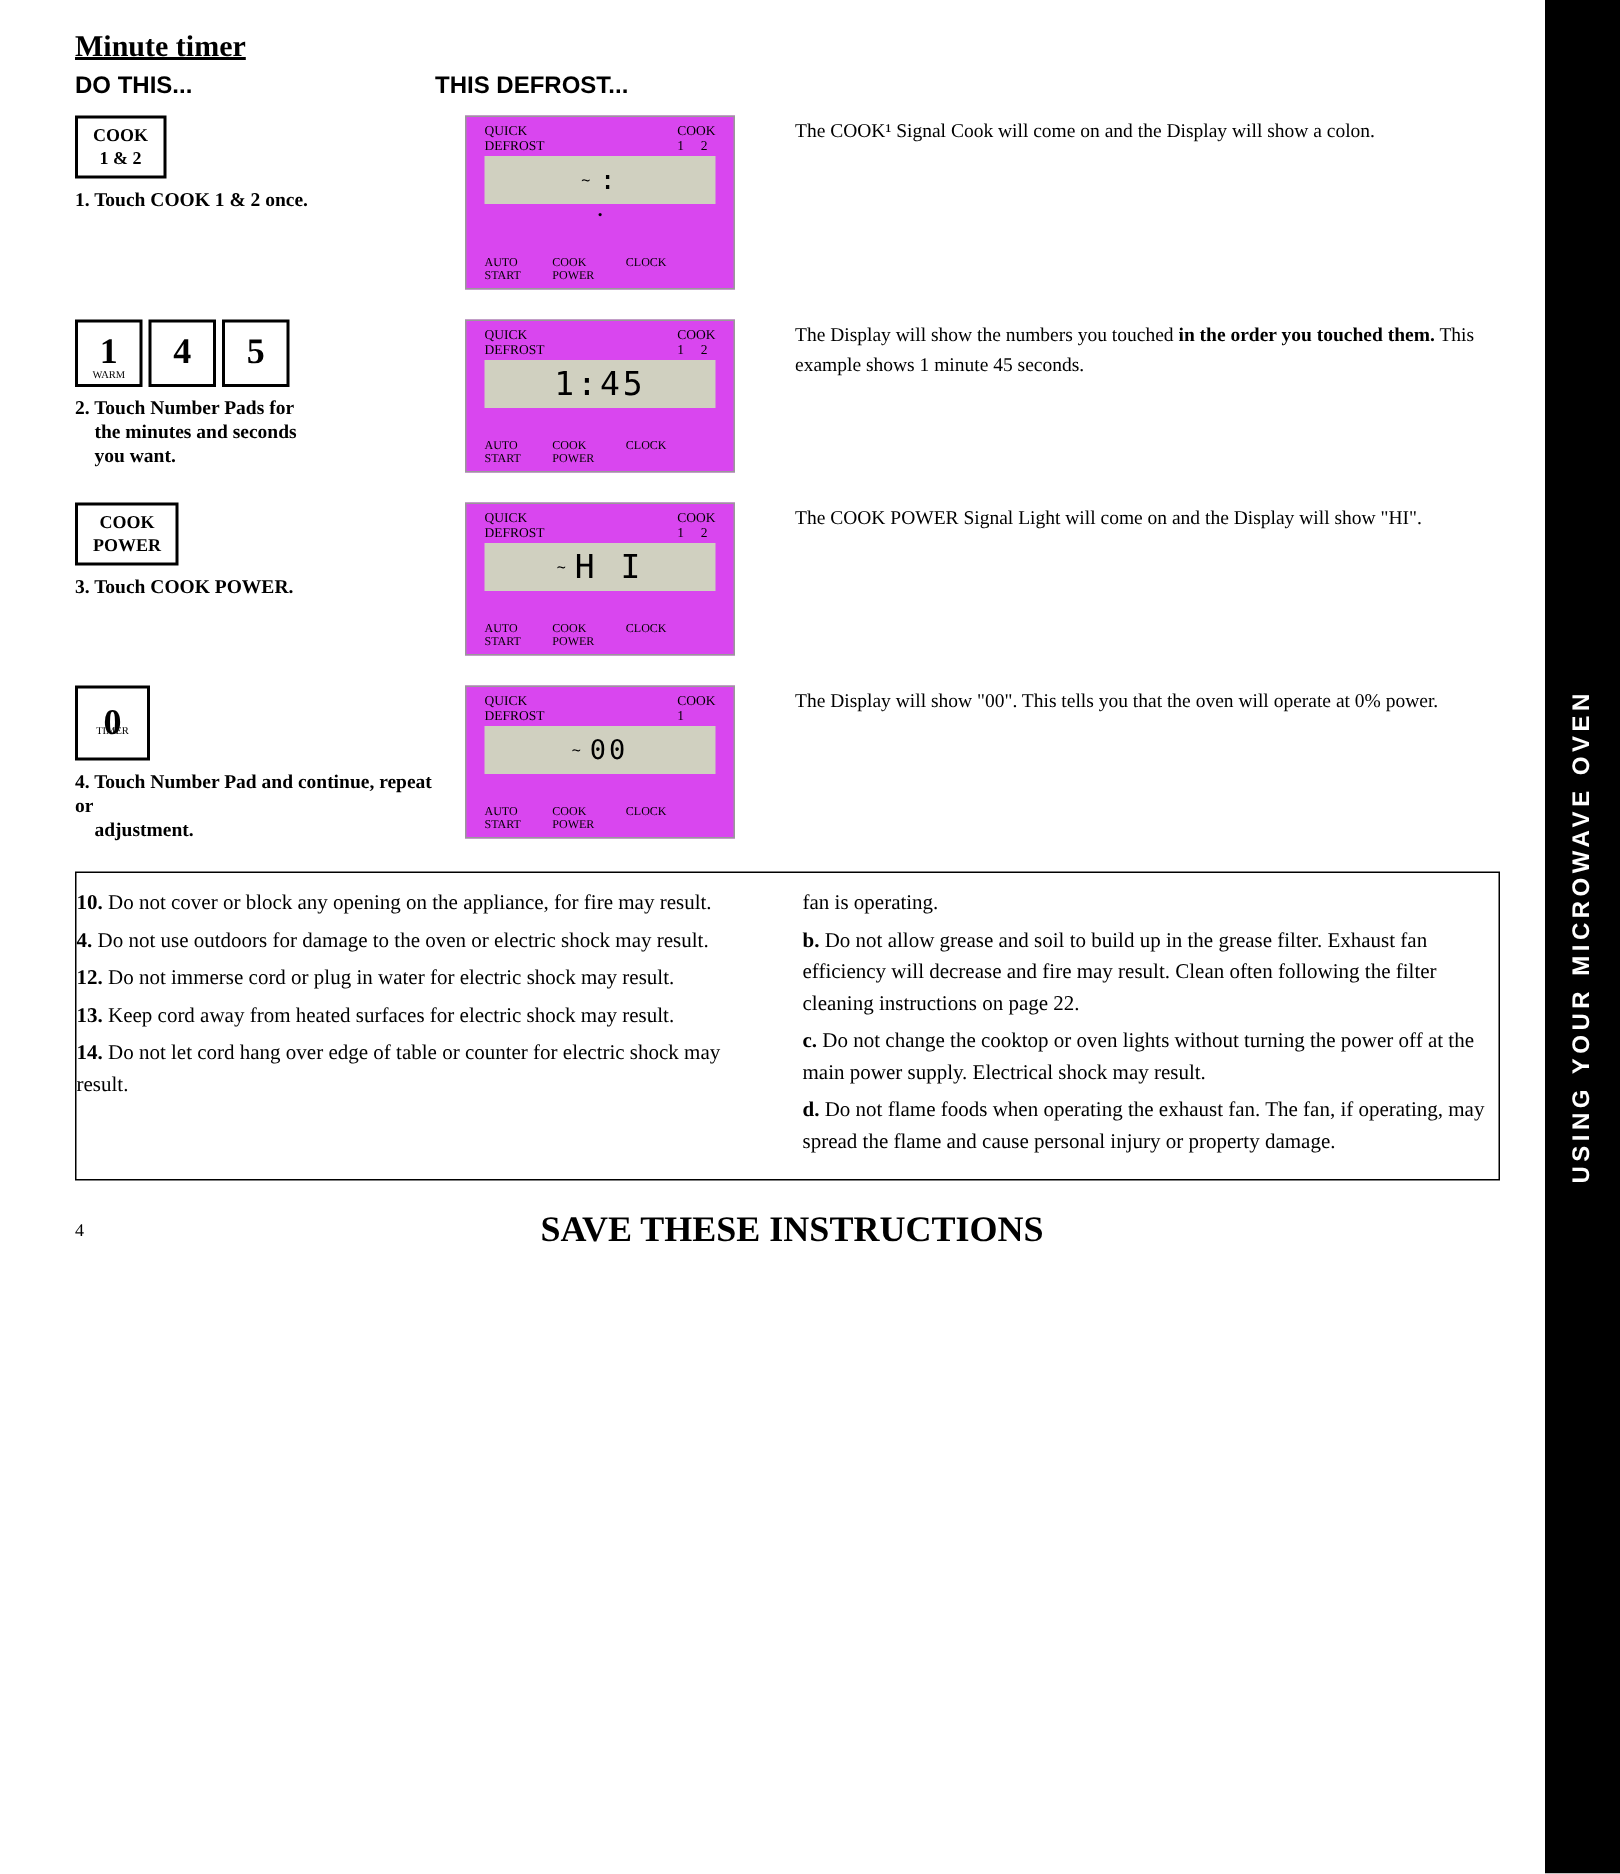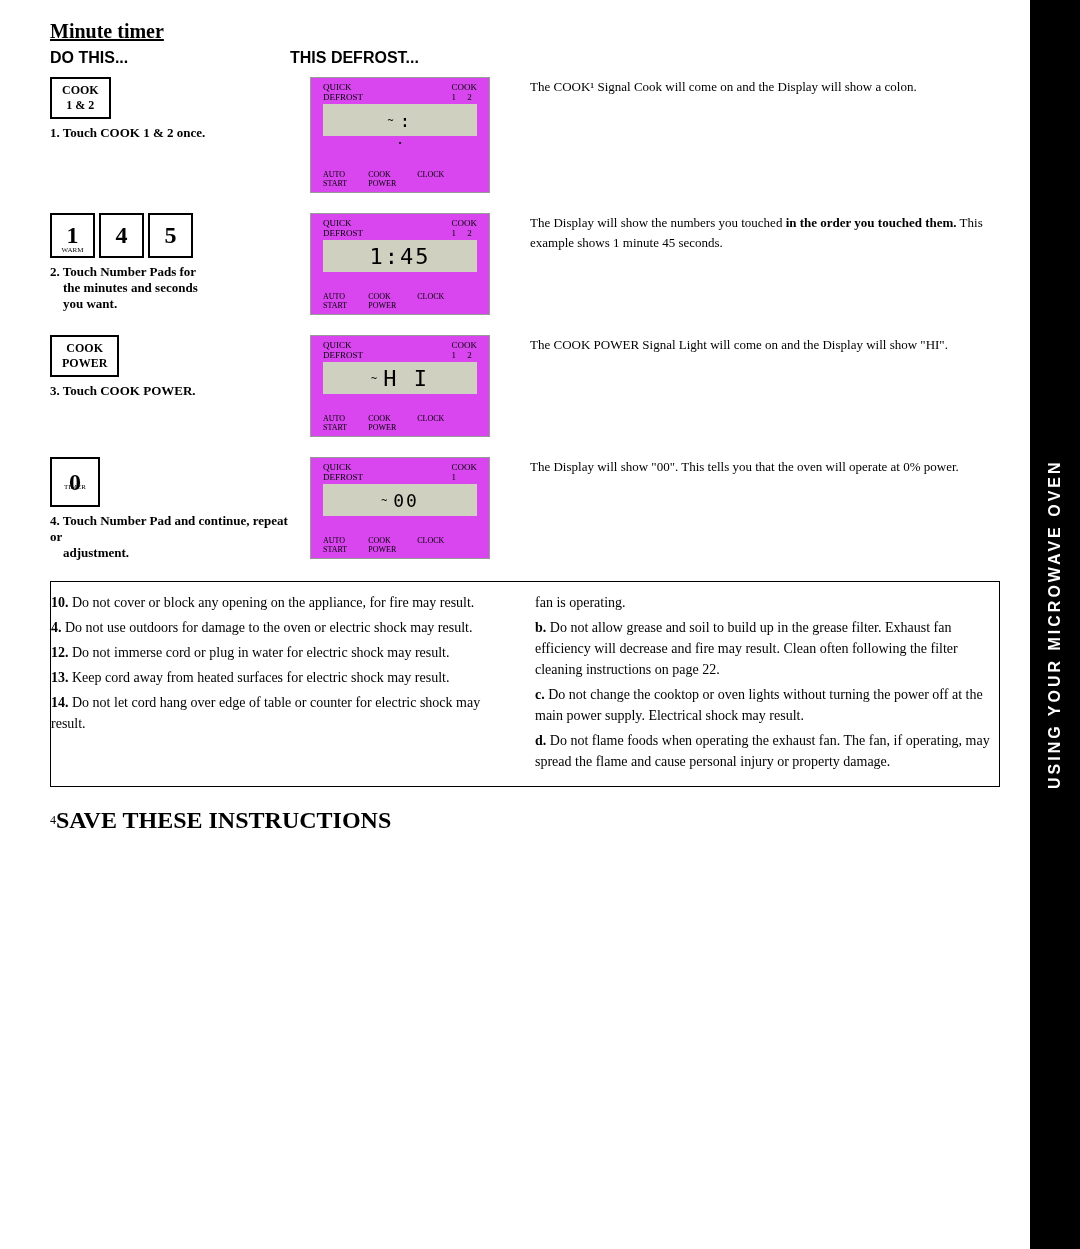--- a/index.html
+++ b/index.html
@@ -382,21 +382,21 @@
           <div class="list-item">fan is operating.</div>
           <div class="list-item"><strong>b.</strong> Do not allow grease and soil to build up in the grease filter. Exhaust fan efficiency will decrease and fire may result. Clean often following the filter cleaning instructions on page 22.</div>
           <div class="list-item"><strong>c.</strong> Do not change the cooktop or oven lights without turning the power off at the main power supply. Electrical shock may result.</div>
           <div class="list-item"><strong>d.</strong> Do not flame foods when operating the exhaust fan. The fan, if operating, may spread the flame and cause personal injury or property damage.</div>
         </div>
       </div>
     </div>
 
     <div style="display:flex; align-items:center; margin: 8px 0;">
       <div class="page-num">4</div>
-      <div style="flex:1; text-align:left;" class="save-instructions">SAVE THESE INSTRUCTIONS</div>
+      <div style="flex:1; text-align:center;" class="save-instructions">SAVE THESE INSTRUCTIONS</div>
     </div>
 
   </div>
 
   <div class="sidebar">
     <span class="sidebar-text">USING YOUR MICROWAVE OVEN</span>
   </div>
 </div>
 
 </body></html>

